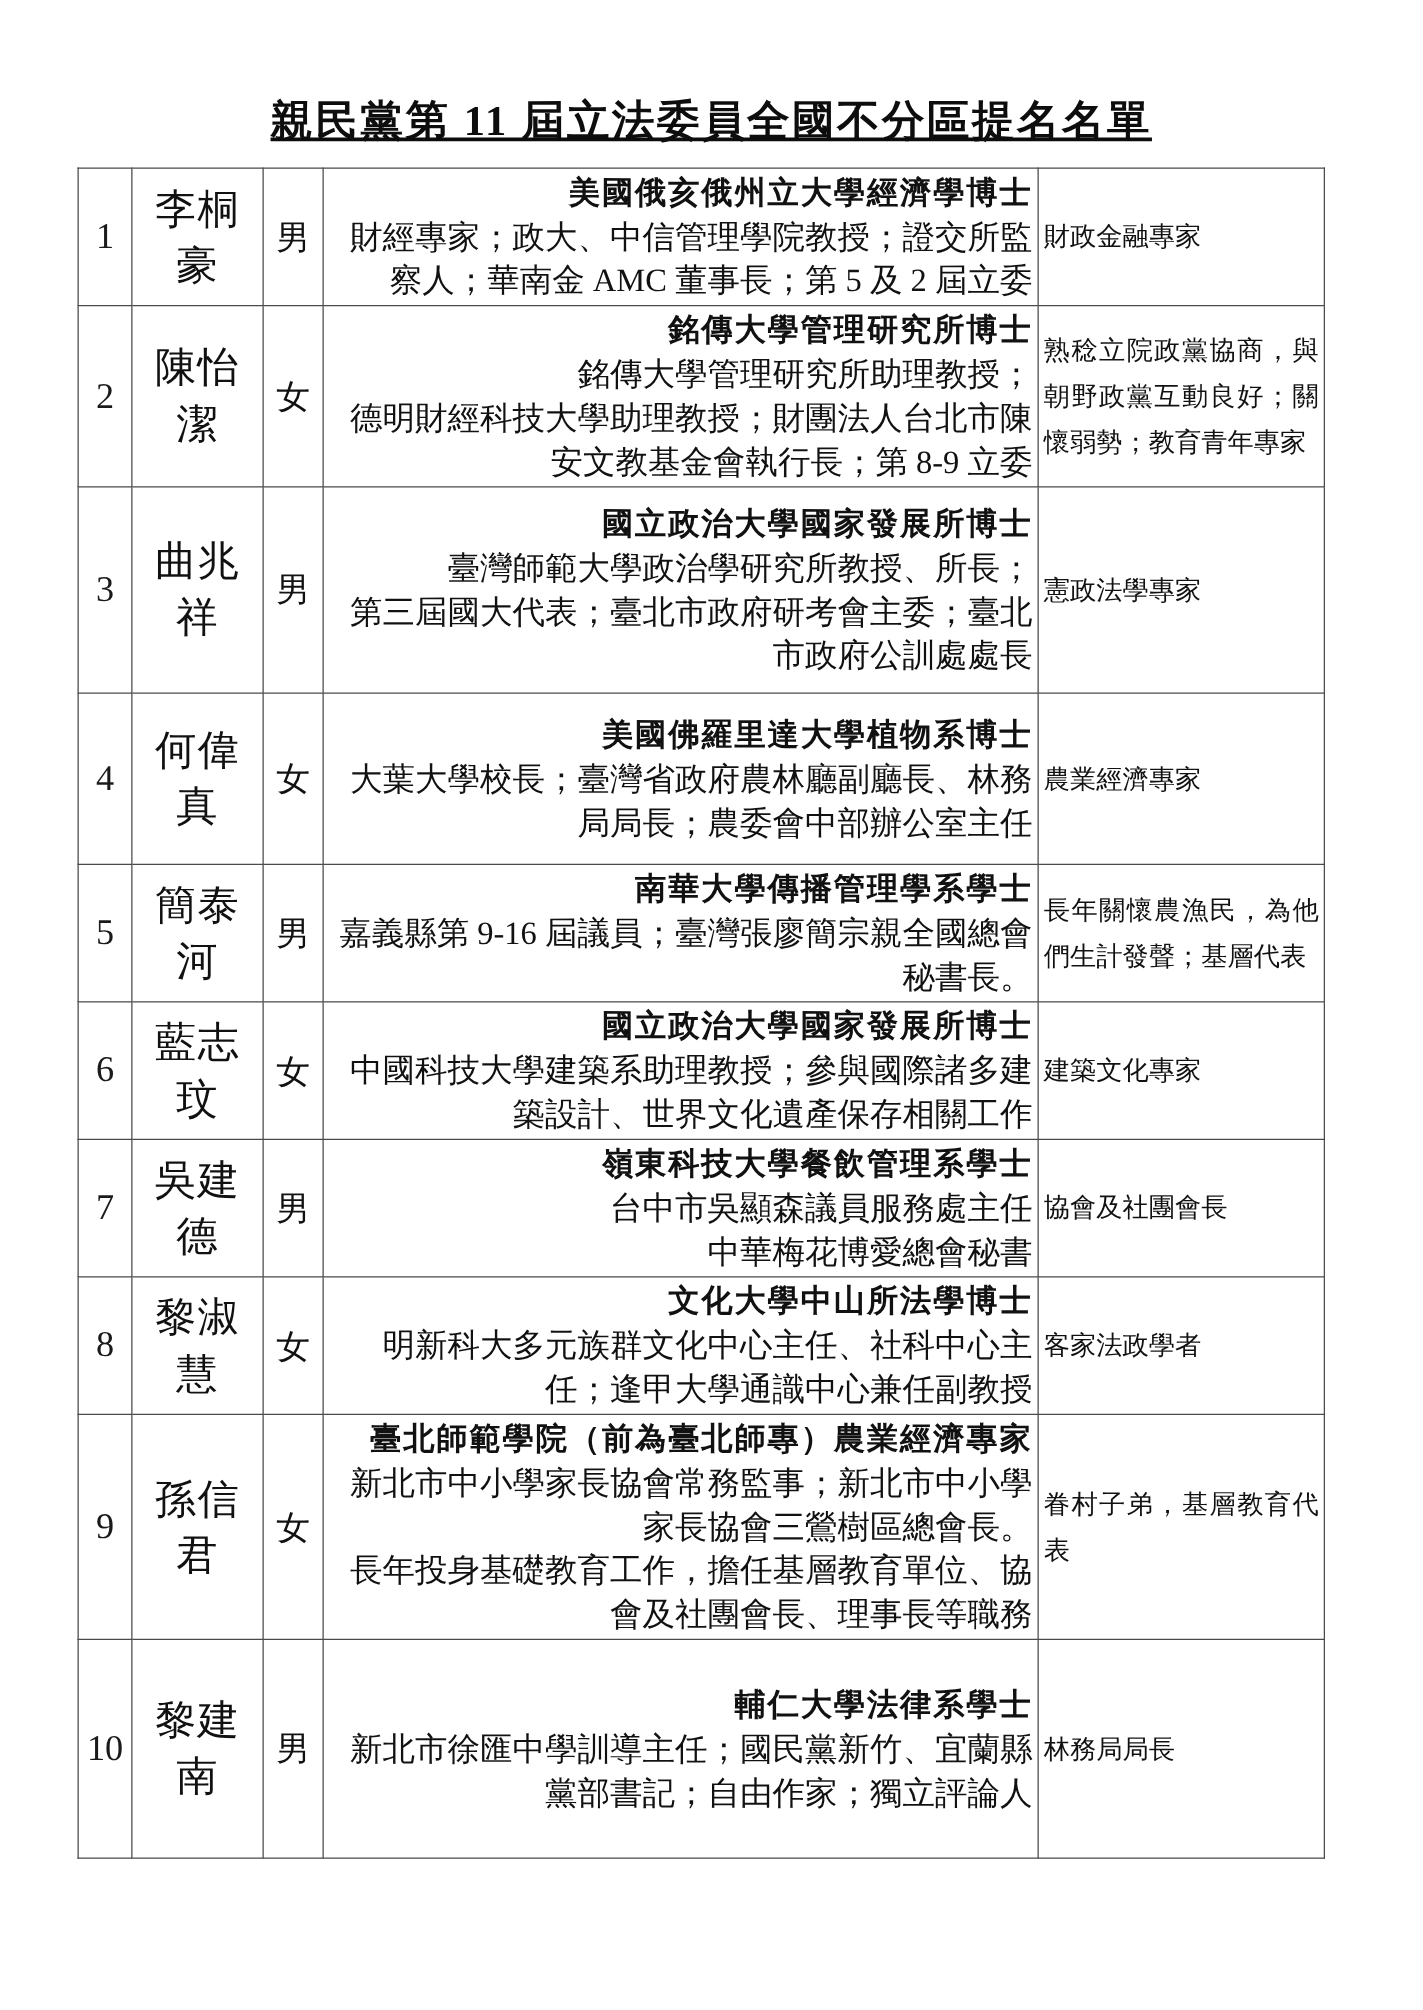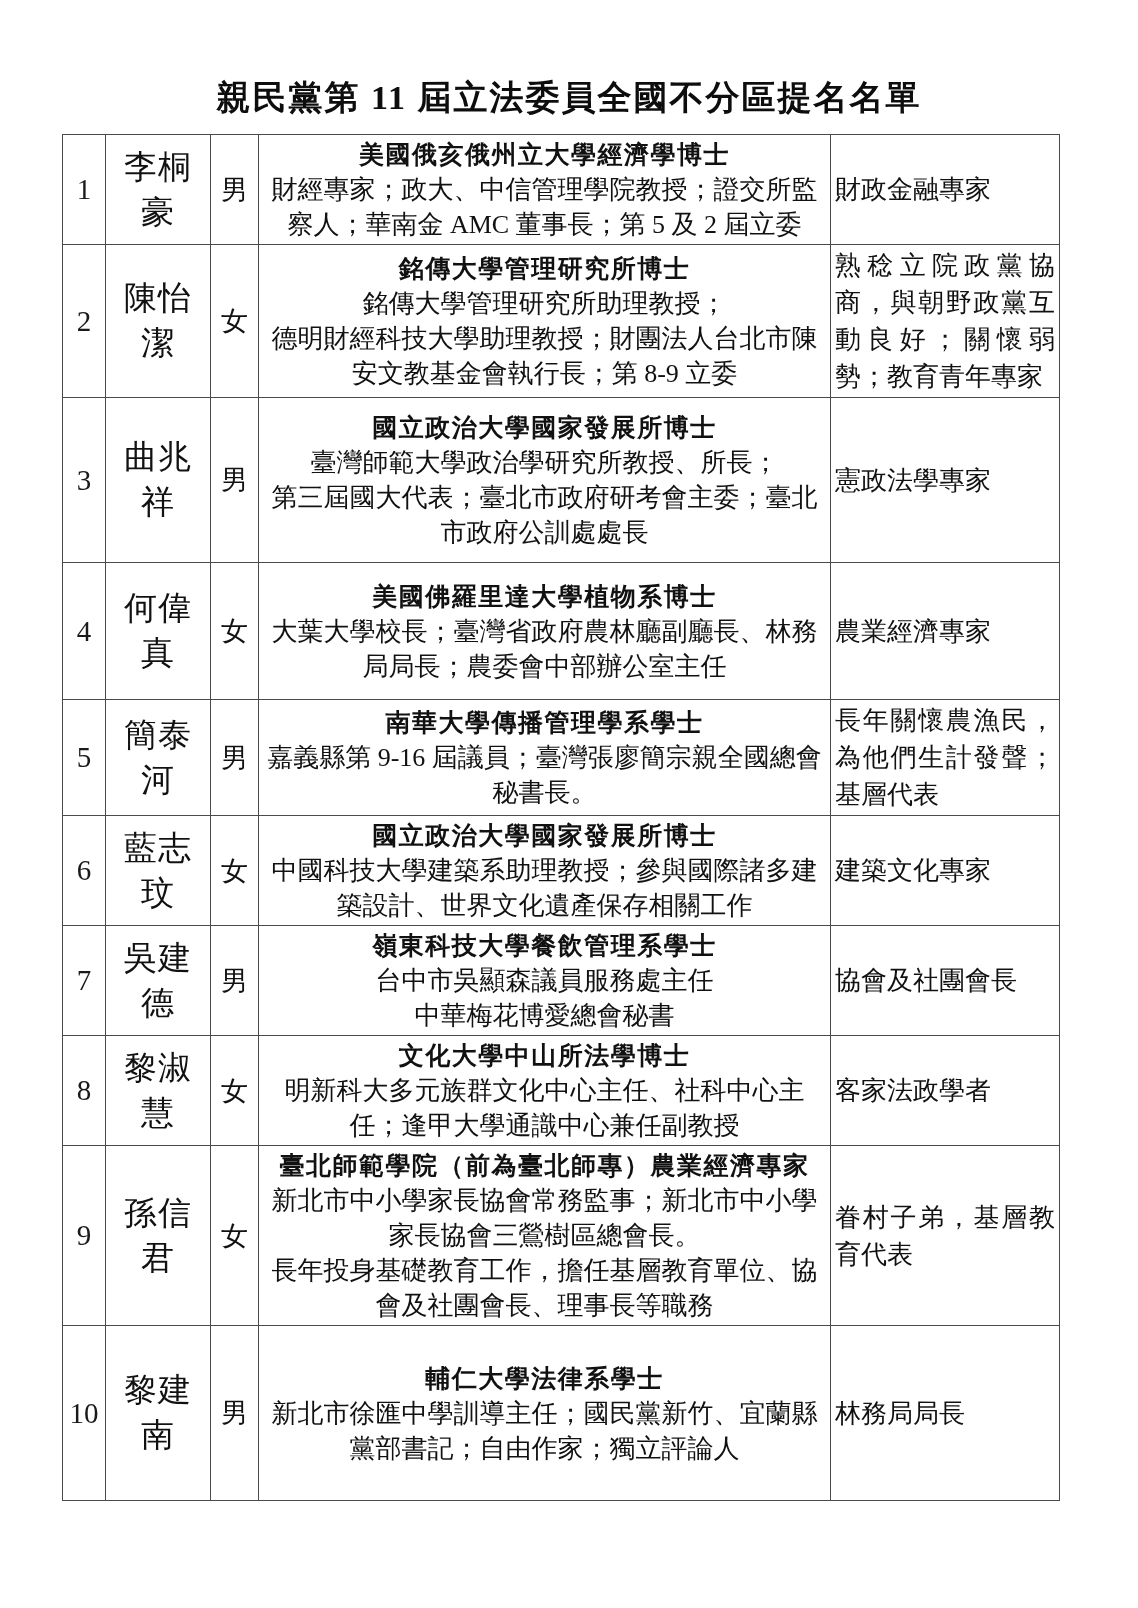--- a/index.html
+++ b/index.html
@@ -16,20 +16,21 @@
     overflow: hidden;
   }
   .page-title {
     margin-top: 76px;
     text-align: center;
     font-size: 34px;
     font-weight: 700;
     letter-spacing: 2px;
     line-height: 44px;
     color: #0d0d0d;
+    text-decoration: underline;
   }
   table.roster {
     margin: 14px 0 0 62px;
     border-collapse: collapse;
     table-layout: fixed;
     width: 997px;
   }
   table.roster td, table.roster th {
     border: 1.5px solid #4a4a4a;
     vertical-align: middle;
@@ -68,30 +69,30 @@
     letter-spacing: 1px;
   }
   td.c-gender {
     text-align: center;
     font-size: 27px;
   }
   td.c-intro {
     padding: 4px 10px 4px 12px;
     font-size: 26px;
     line-height: 35px;
-    text-align: center;
+    text-align: right;
   }
   td.c-intro .degree {
     font-weight: 700;
     font-size: 25px;
     letter-spacing: 1.5px;
   }
   td.c-field {
     padding: 4px 8px 4px 10px;
-    font-size: 26px;
+    font-size: 21px;
     line-height: 37px;
     text-align: justify;
     margin-left: 40px;
   }
 </style>
 </head>
 <body>
 
 <div class="page-title">親民黨第 11 屆立法委員全國不分區提名名單</div>
 

